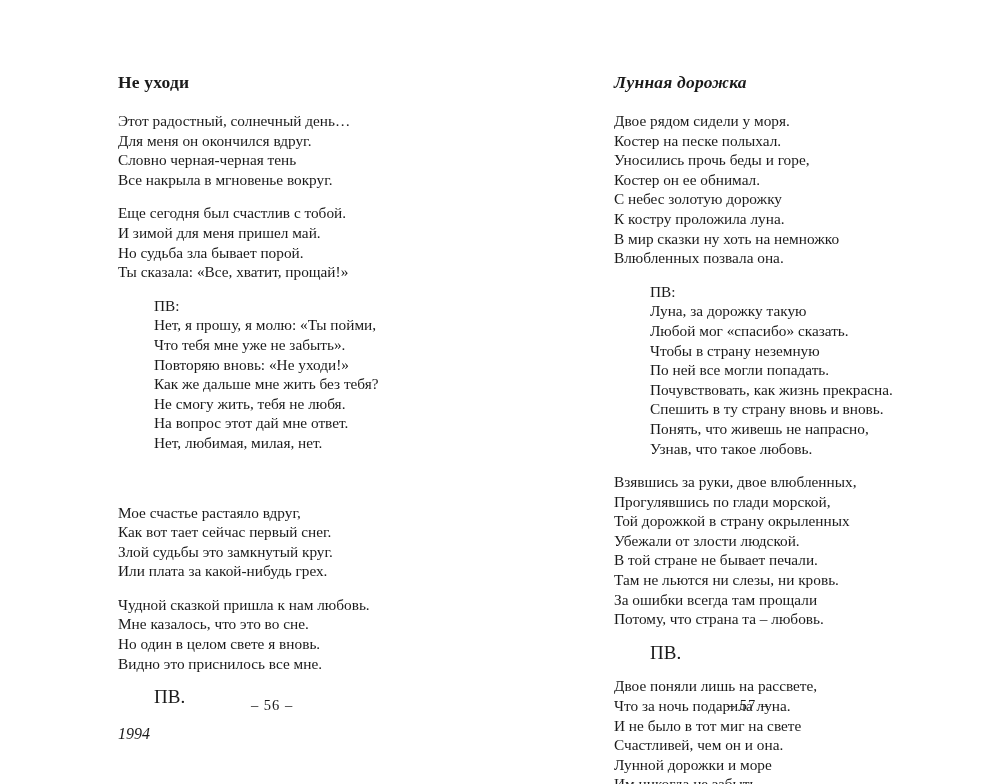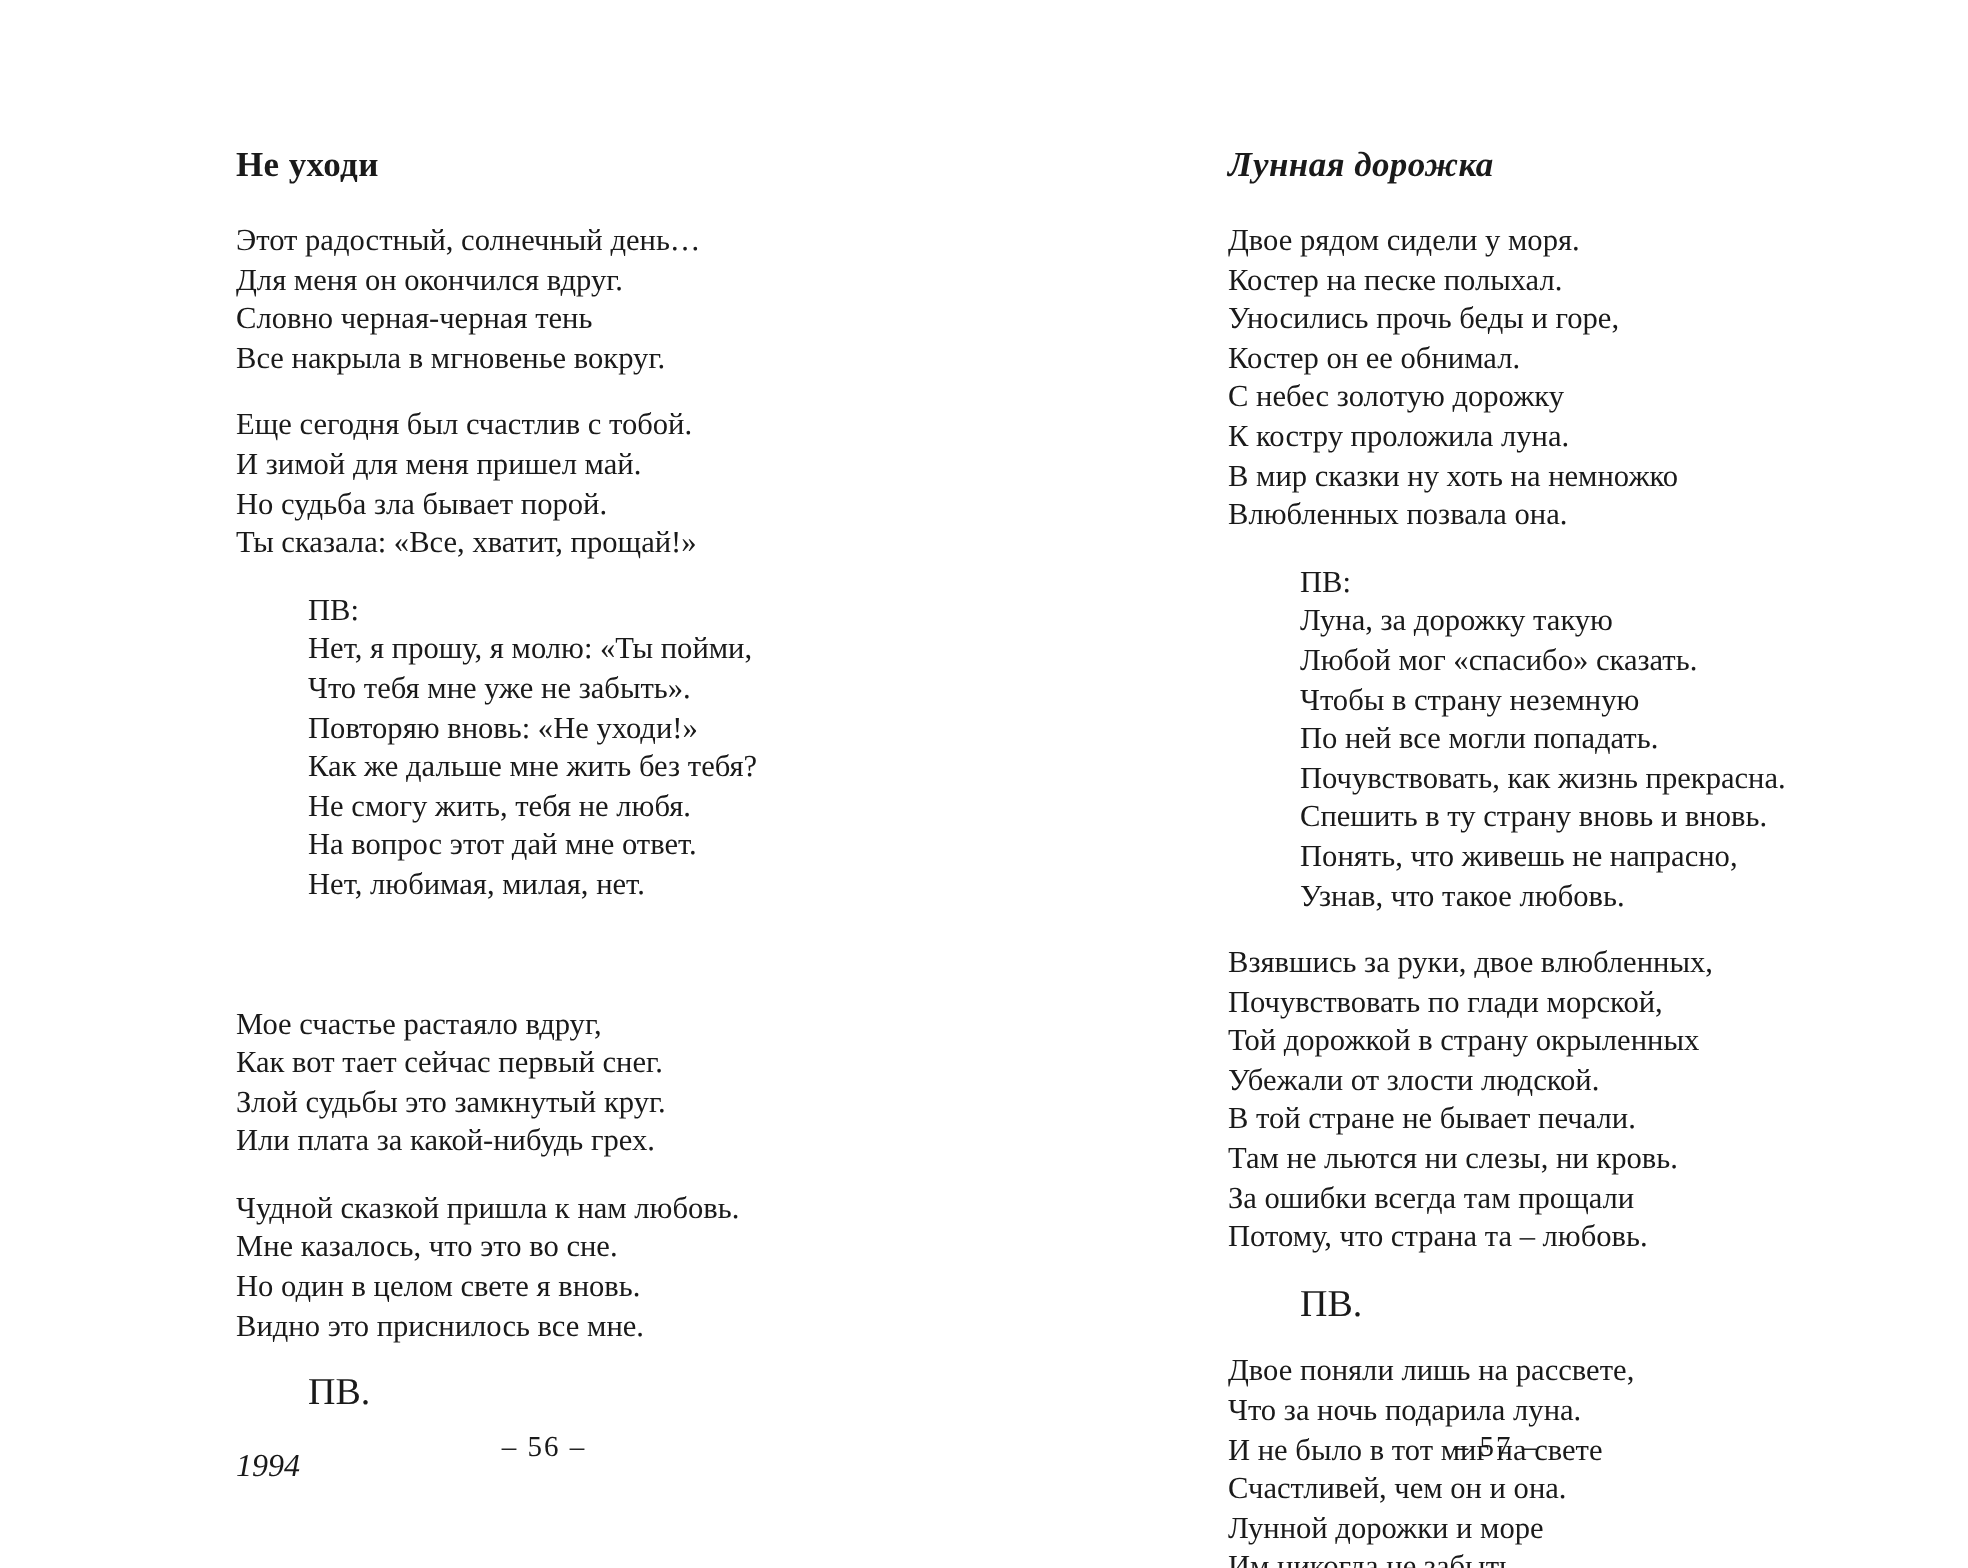--- a/index.html
+++ b/index.html
@@ -64,21 +64,21 @@
     margin: 0 0 14px 0;
   }
   .year {
     font-size: 16px;
     font-style: italic;
     padding-right: 72px;
     margin-top: 18px;
   }
   .page-number {
     position: absolute;
-    bottom: 51px;
+    bottom: 70px;
     left: 0;
     width: 100%;
     text-align: center;
     font-size: 14.5px;
     letter-spacing: 1px;
   }
   .page-left .page-number {
     padding-left: 26px;
   }
   .page-right .page-number {
@@ -165,21 +165,21 @@
       <div class="line">Чтобы в страну неземную</div>
       <div class="line">По ней все могли попадать.</div>
       <div class="line">Почувствовать, как жизнь прекрасна.</div>
       <div class="line">Спешить в ту страну вновь и вновь.</div>
       <div class="line">Понять, что живешь не напрасно,</div>
       <div class="line">Узнав, что такое любовь.</div>
     </div>
 
     <div class="stanza">
       <div class="line">Взявшись за руки, двое влюбленных,</div>
-      <div class="line">Почувствовать по глади морской,</div>
+      <div class="line">Прогулявшись по глади морской,</div>
       <div class="line">Той дорожкой в страну окрыленных</div>
       <div class="line">Убежали от злости людской.</div>
       <div class="line">В той стране не бывает печали.</div>
       <div class="line">Там не льются ни слезы, ни кровь.</div>
       <div class="line">За ошибки всегда там прощали</div>
       <div class="line">Потому, что страна та – любовь.</div>
     </div>
 
     <div class="refrain">
       <div class="line">ПВ.</div>

